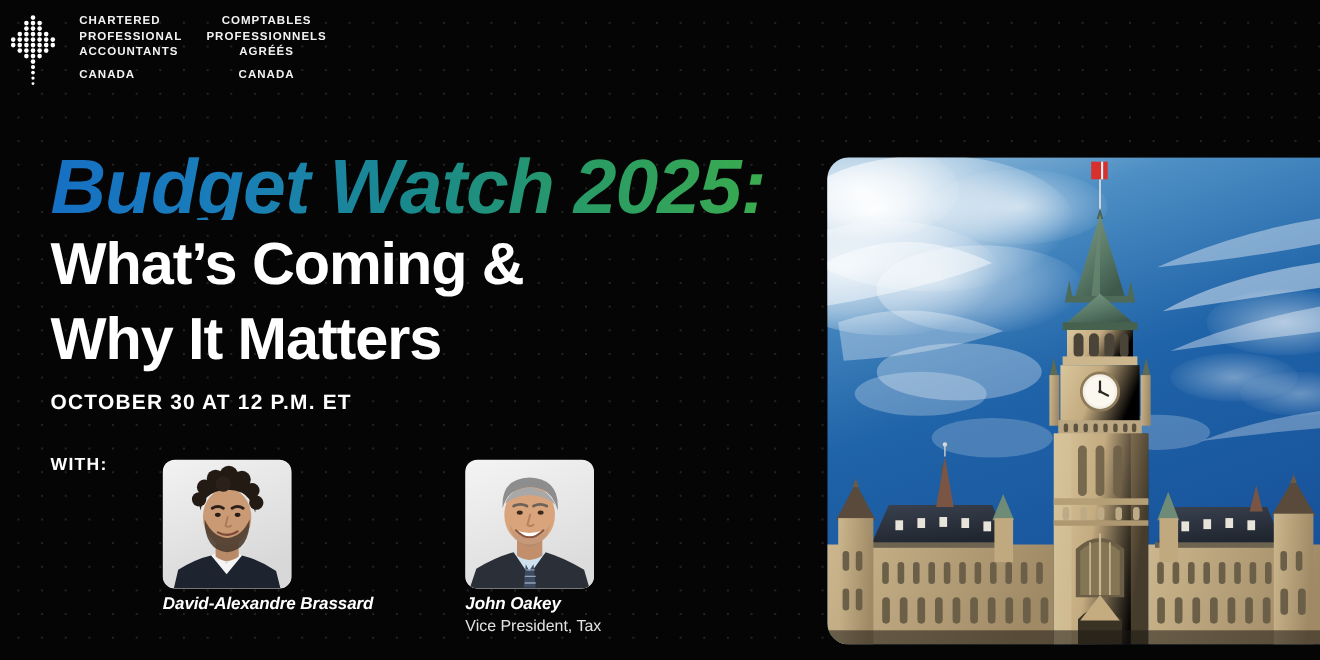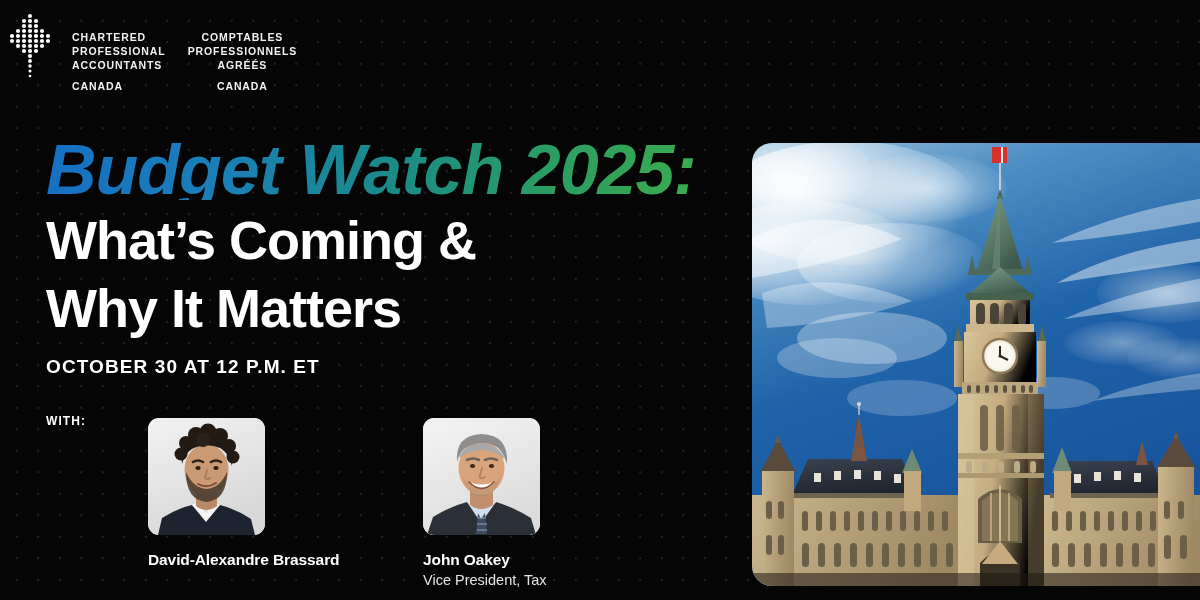--- a/index.html
+++ b/index.html
@@ -20,21 +20,21 @@
   #stage{ position:absolute; inset:0; z-index:2; }
 
   
   #logo-block{ position:absolute; left:8px; top:12px; display:flex; align-items:flex-start; }
   #leaf-icon{ width:44px; height:74px; flex:none; }
   #cpa-wordmark{
     color:#fff; font-weight:bold; font-size:49px; line-height:1;
     letter-spacing:-1.5px; margin-left:4px; margin-top:14px;
     font-family:"Liberation Sans", sans-serif;
   }
-  #logo-legal{ display:flex; margin-left:20px; margin-top:18px; }
+  #logo-legal{ display:flex; margin-left:20px; }
   .legal-col{ font-size:10.5px; line-height:14.2px; color:#f2f2f2;
     letter-spacing:0.9px; font-weight:bold; }
   .legal-col.fr{ margin-left:22px;text-align:center; }
   .legal-gap{ height:6px; }
 
   
   #headline{ position:absolute; left:46px; top:140px; }
   #title-gradient{
     font-size:70px; font-weight:bold; line-height:60px; letter-spacing:-1px;
     background:linear-gradient(90deg,#1670C4 0%,#1a7fb8 26%,#1a8a8a 52%,#2a9c64 76%,#3AAB4E 100%);
@@ -50,32 +50,32 @@
 
   
   #event-date{
     position:absolute; left:46px; top:356px;
     color:#ffffff; font-size:19px; font-weight:bold; letter-spacing:1.1px;
   }
 
   
   #with-label{
     position:absolute; left:46px; top:414px;
-    color:#ffffff; font-size:12px; font-weight:bold; letter-spacing:1.1px;
+    color:#ffffff; font-size:16px; font-weight:bold; letter-spacing:1.1px;
   }
   .speaker{ position:absolute; top:418px; }
   #speaker-0{ left:148px; }
   #speaker-1{ left:423px; }
   .headshot{
     width:117px; height:117px; border-radius:11px; overflow:hidden;
     display:block; background:#e8e8e8;
   }
   .speaker-name{
     color:#ffffff; font-size:15.5px; font-weight:bold;
-    margin-top:16px; white-space:nowrap; letter-spacing:-0.1px;
+    margin-top:6px; white-space:nowrap; letter-spacing:-0.1px;font-style:italic;
   }
   .speaker-title{
     color:#e2e2e2; font-size:14.5px; margin-top:3px; white-space:nowrap;
   }
 
   
   #hero-photo{
     position:absolute; left:752px; top:143px;
     width:452px; height:443px;
     border-radius:20px 0 0 20px; overflow:hidden;

